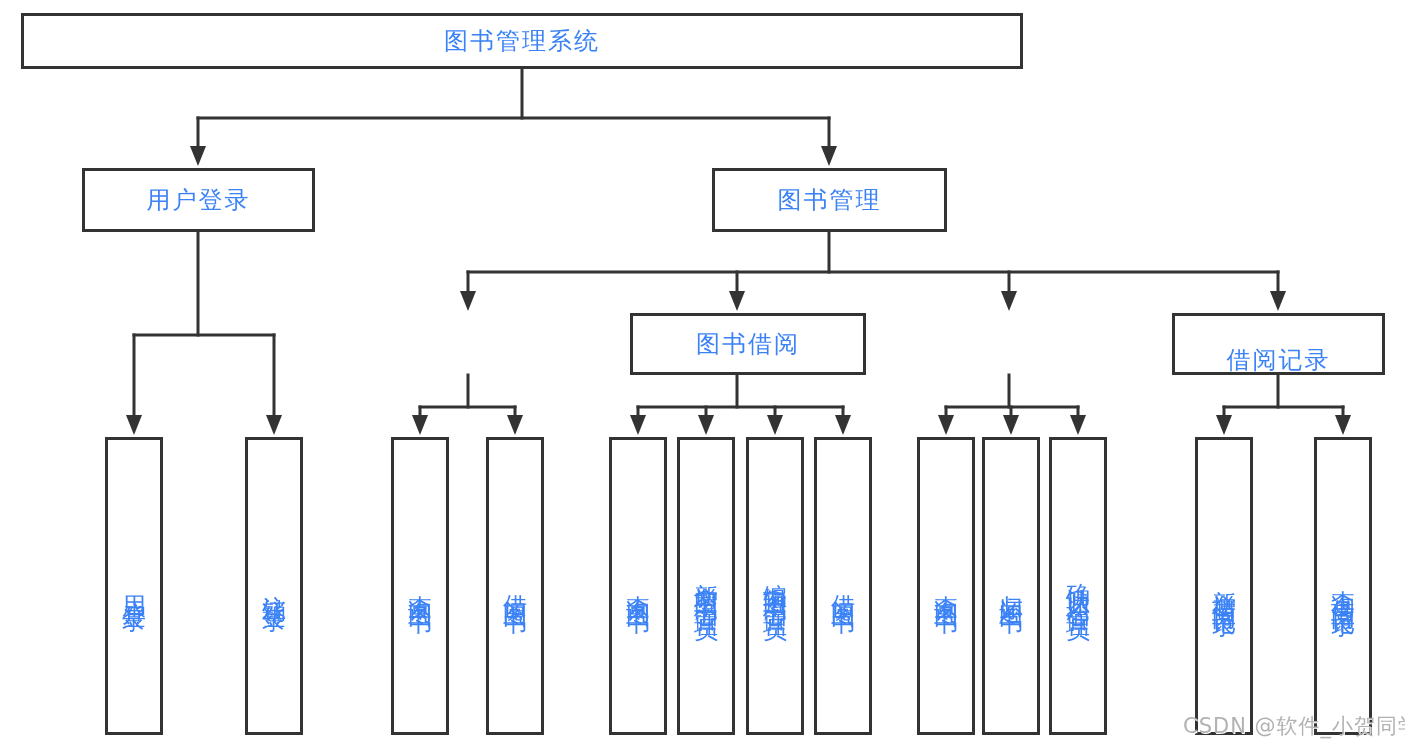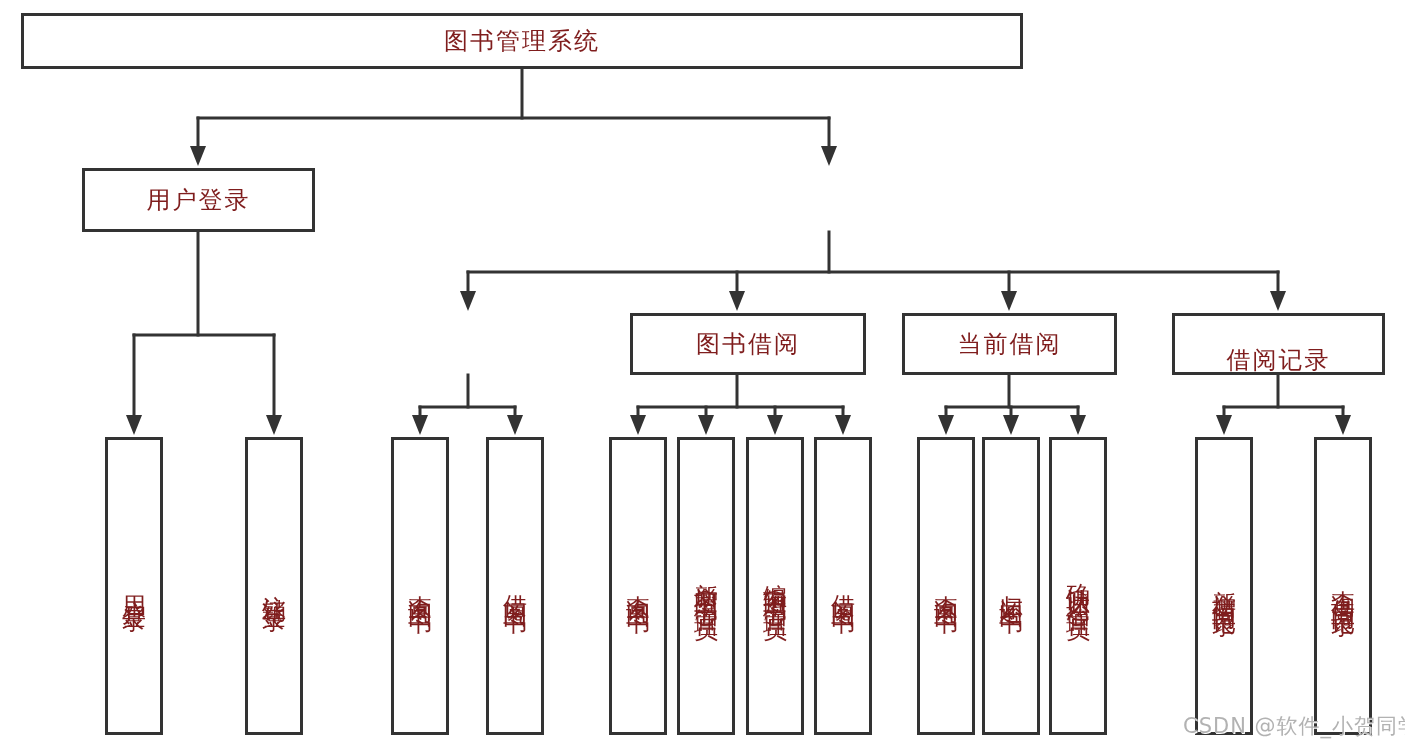--- a/index.html
+++ b/index.html
@@ -19,21 +19,21 @@
     position: absolute;
     left: 0;
     top: 0;
     z-index: 1;
   }
   .node {
     position: absolute;
     box-sizing: border-box;
     border: 3px solid #333333;
     background: #ffffff;
-    color: #7f1d1d;
+    color: #3b82f6;
     display: flex;
     align-items: center;
     justify-content: center;
     font-size: 24px;
     line-height: 1;
     z-index: 2;
     letter-spacing: 2px;
   }
   .node.leaf {
     top: 437px;
@@ -125,26 +125,26 @@
     </g>
   </svg>
 
   <div class="node" style="left:21px; top:13px; width:1002px; height:56px;">
     <span>图书管理系统</span>
   </div>
 
   <div class="node" style="left:82px; top:168px; width:233px; height:64px;">
     <span>用户登录</span>
   </div>
+  <div class="node" style="left:712px; top:168px; width:235px; height:64px;">
+    <span>图书管理</span>
+  </div>
 
   <div class="node" style="left:630px; top:313px; width:236px; height:62px;">
     <span>图书借阅</span>
-  </div>
-  <div class="node" style="left:902px; top:313px; width:215px; height:62px;">
-    <span>当前借阅</span>
   </div>
   <div class="node" style="left:1172px; top:313px; width:213px; height:62px;align-items:flex-end;">
     <span>借阅记录</span>
   </div>
 
   <div class="node leaf" style="left:105px;">
     <span class="vtext">用户登录</span>
   </div>
   <div class="node leaf" style="left:245px;">
     <span class="vtext">注销登录</span>

